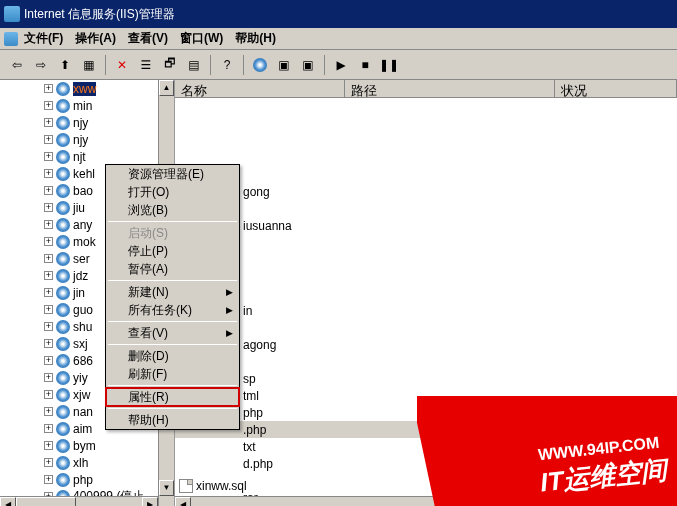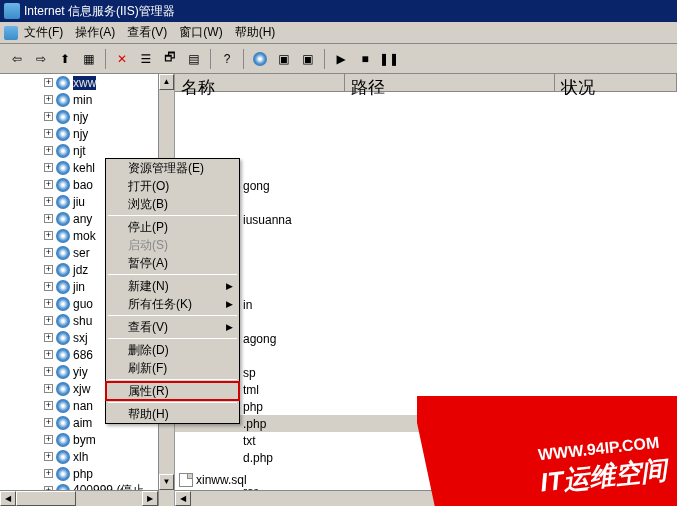--- a/index.html
+++ b/index.html
@@ -1,33 +1,33 @@
 <!DOCTYPE html>
 <html><head>
 <meta charset="utf-8">
 <style>
 *{margin:0;padding:0;box-sizing:border-box;font-family:"Microsoft YaHei",SimSun,Arial,sans-serif;font-size:12px;}
 body{background:#fff;width:677px;height:506px;overflow:hidden;position:relative;}
-.titlebar{height:22px;background:linear-gradient(#0a246a,#0a246a);color:#fff;display:flex;align-items:center;padding:0 4px;}
+.titlebar{height:28px;background:linear-gradient(#0a246a,#0a246a);color:#fff;display:flex;align-items:center;padding:0 4px;}
 .titlebar .ticon{width:16px;height:16px;background:linear-gradient(#6bb5e8,#3a8cc9);border-radius:2px;margin-right:4px;display:inline-block;}
 .menubar{height:22px;background:#d4d0c8;display:flex;align-items:center;padding:0 4px;border-bottom:1px solid #888;}
-.menubar span{margin-right:12px;cursor:default;}
+.menubar span{margin-right:12px;cursor:default;font-weight:bold;}
 .toolbar{height:30px;background:#d4d0c8;display:flex;align-items:center;padding:0 6px;border-bottom:1px solid #888;gap:2px;}
 .tbtn{width:22px;height:22px;border:1px solid transparent;display:flex;align-items:center;justify-content:center;cursor:default;}
 .tsep{width:1px;height:20px;background:#888;margin:0 3px;}
 .content{position:relative;height:calc(506px - 22px - 22px - 30px);background:#fff;display:flex;}
 .treepane{width:175px;background:#fff;border-right:1px solid #999;overflow:hidden;position:relative;}
 .listpane{flex:1;background:#fff;overflow:hidden;position:relative;}
 .listheader{height:18px;background:#d4d0c8;border-bottom:1px solid #888;display:flex;}
-.listheader div{border-right:1px solid #888;padding:2px 6px;font-size:17px;}
+.listheader div{border-right:1px solid #888;padding:2px 6px;font-size:13px;}
 .treeitem{display:flex;align-items:center;height:17px;padding-left:42px;white-space:nowrap;position:relative;}
 .treeitem .exp{position:absolute;left:44px;width:9px;height:9px;border:1px solid #888;background:#fff;font-size:9px;line-height:7px;text-align:center;color:#000;}
 .treeitem .sicon{width:14px;height:14px;margin-right:3px;display:inline-block;}
 .gicon{background:radial-gradient(circle,#fff 10%,#4a90d0 50%,#2060a0 100%);border-radius:50%;}
-.treeitem.selected .label{background:#0a246a;color:#e5e5e5;}
+.treeitem.selected .label{background:#0a246a;color:#f97316;}
 .listitem{height:17px;padding-left:4px;display:flex;align-items:center;}
 .listitem.sel{background:#d4d0c8;}
 .ctxmenu{position:absolute;left:105px;top:84px;width:135px;background:#d4d0c8;border:1px solid #000;box-shadow:2px 2px 3px rgba(0,0,0,0.3);z-index:100;}
 .ctxmenu .mi{height:18px;padding:0 18px 0 22px;display:flex;align-items:center;position:relative;cursor:default;}
 .ctxmenu .mi.disabled{color:#888;}
 .ctxmenu .mi .arrow{position:absolute;right:6px;font-size:9px;}
 .ctxmenu .msep{height:1px;background:#888;margin:2px 2px;border-bottom:1px solid #fff;}
 .ctxmenu .mi.hl{outline:2px solid #d00000;outline-offset:-1px;}
 .watermark{position:absolute;right:0;bottom:0;width:260px;height:110px;overflow:hidden;z-index:50;}
 .watermark .tri{position:absolute;right:-60px;bottom:-60px;width:320px;height:320px;background:#e60000;transform:rotate(-12deg);}
@@ -351,25 +351,25 @@
       <div class="mi">
         <span>资源管理器(E)</span>
       </div>
       <div class="mi">
         <span>打开(O)</span>
       </div>
       <div class="mi">
         <span>浏览(B)</span>
       </div>
       <div class="msep"></div>
-      <div class="mi">
-        <span>停止(P)</span>
-      </div>
       <div class="mi disabled">
         <span>启动(S)</span>
+      </div>
+      <div class="mi">
+        <span>停止(P)</span>
       </div>
       <div class="mi">
         <span>暂停(A)</span>
       </div>
       <div class="msep"></div>
       <div class="mi">
         <span>新建(N)</span>
         <span class="arrow">▶</span>
       </div>
       <div class="mi">

